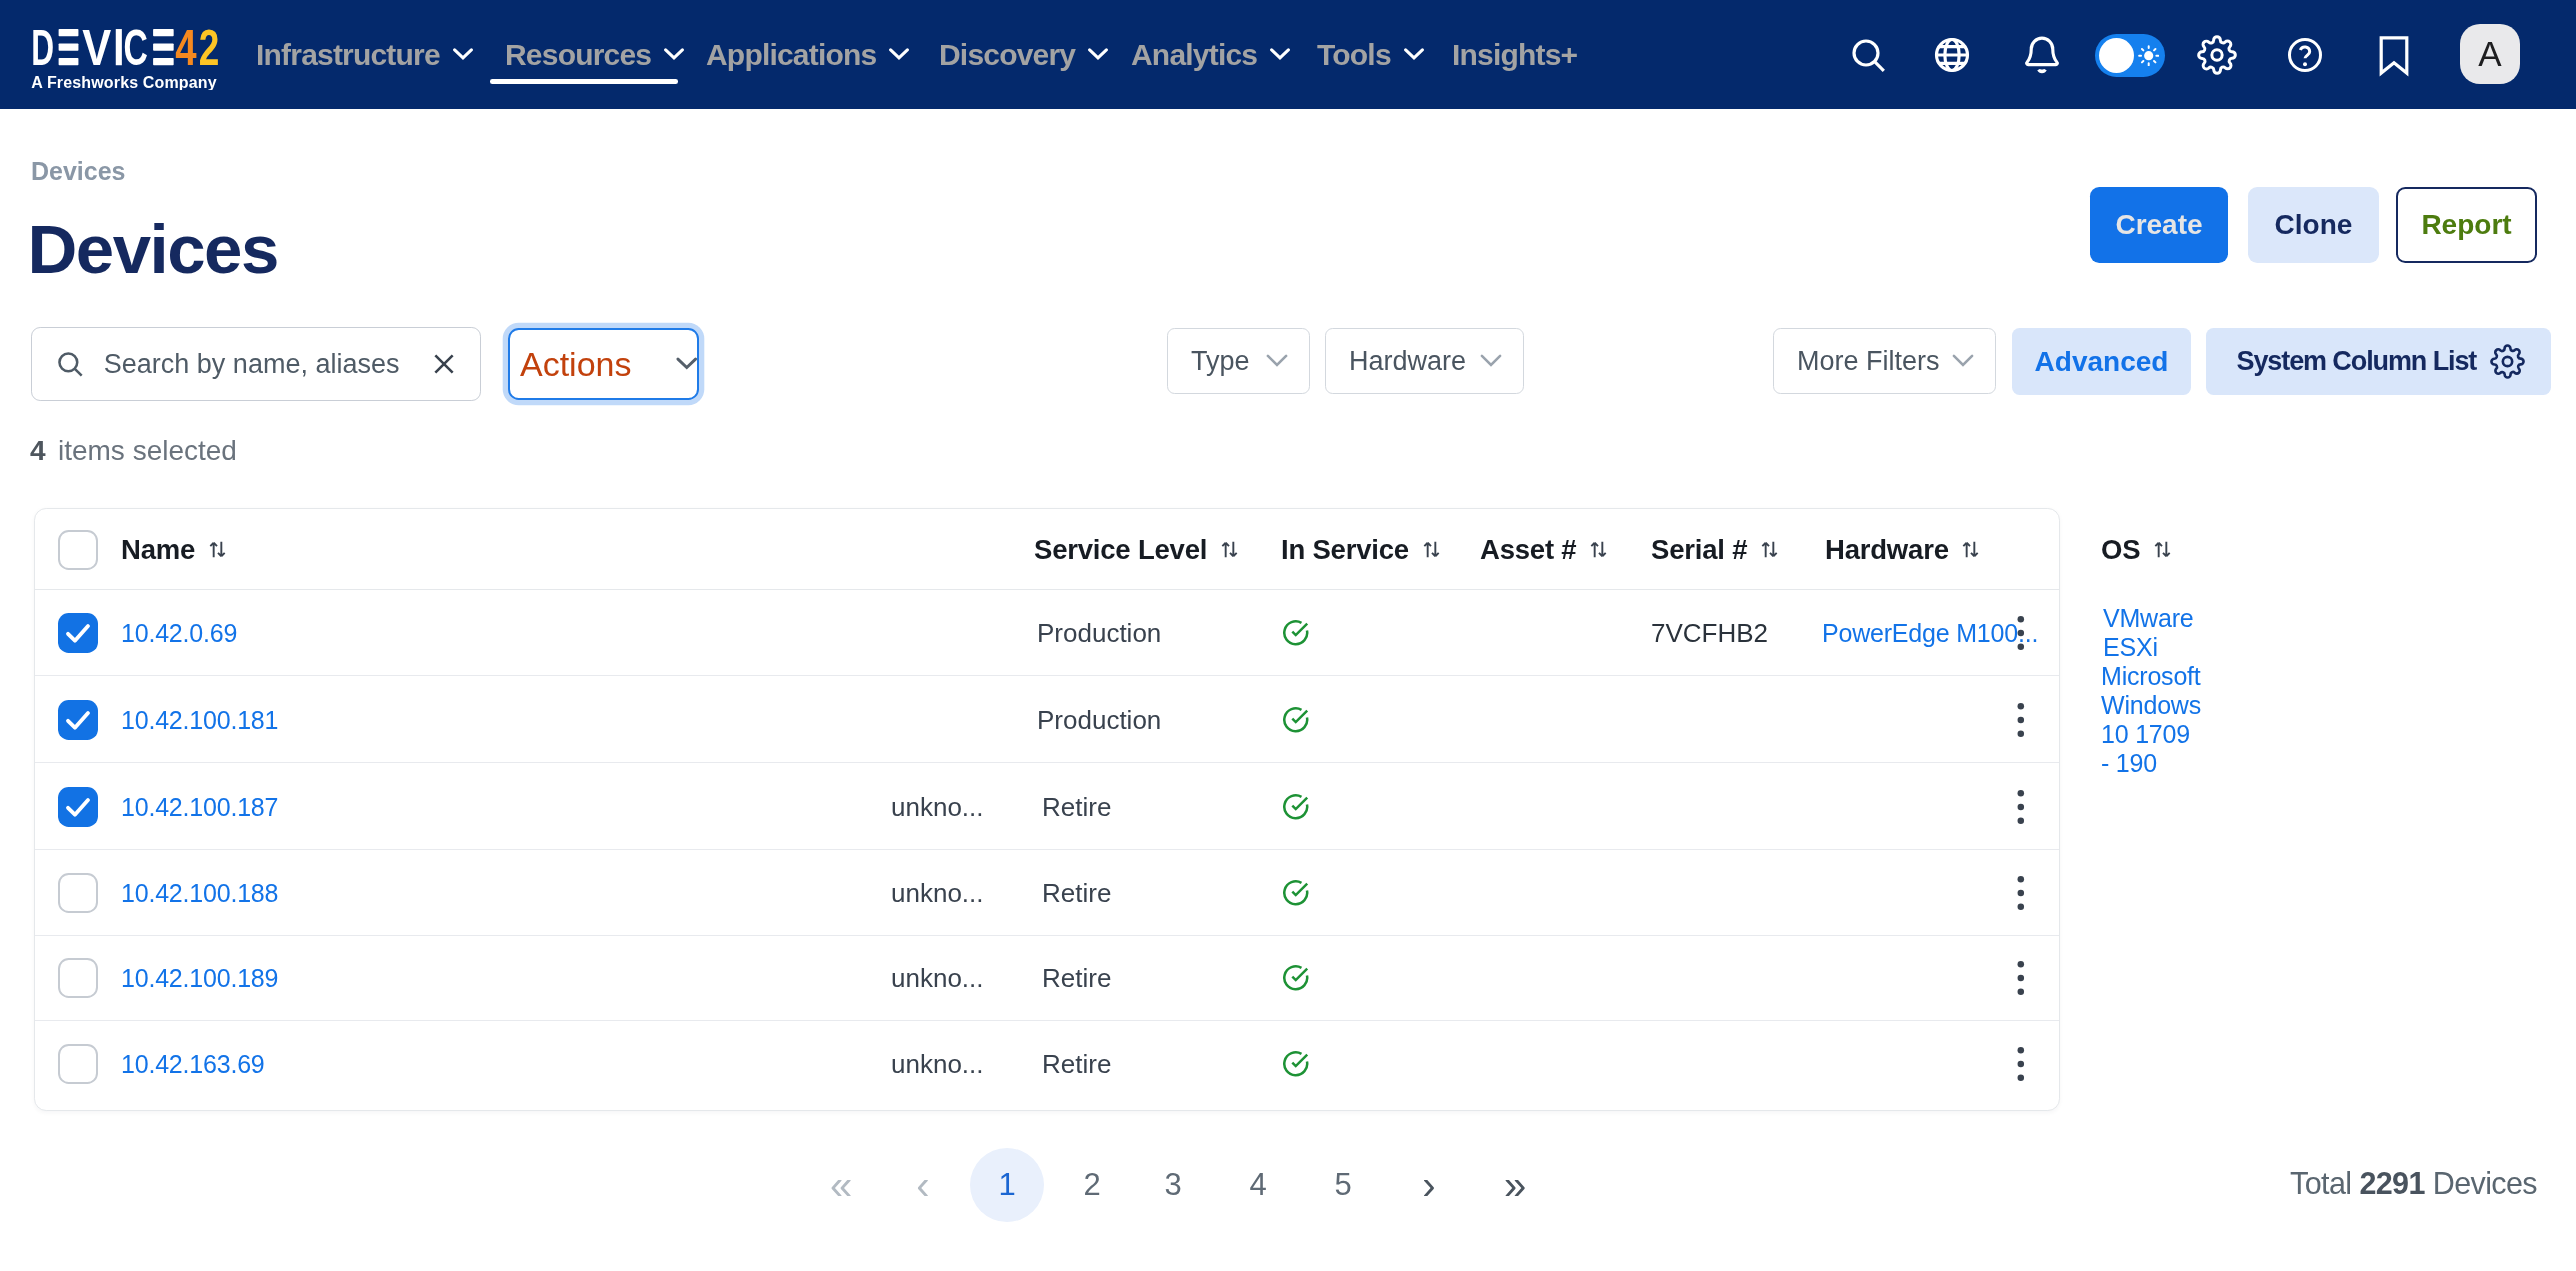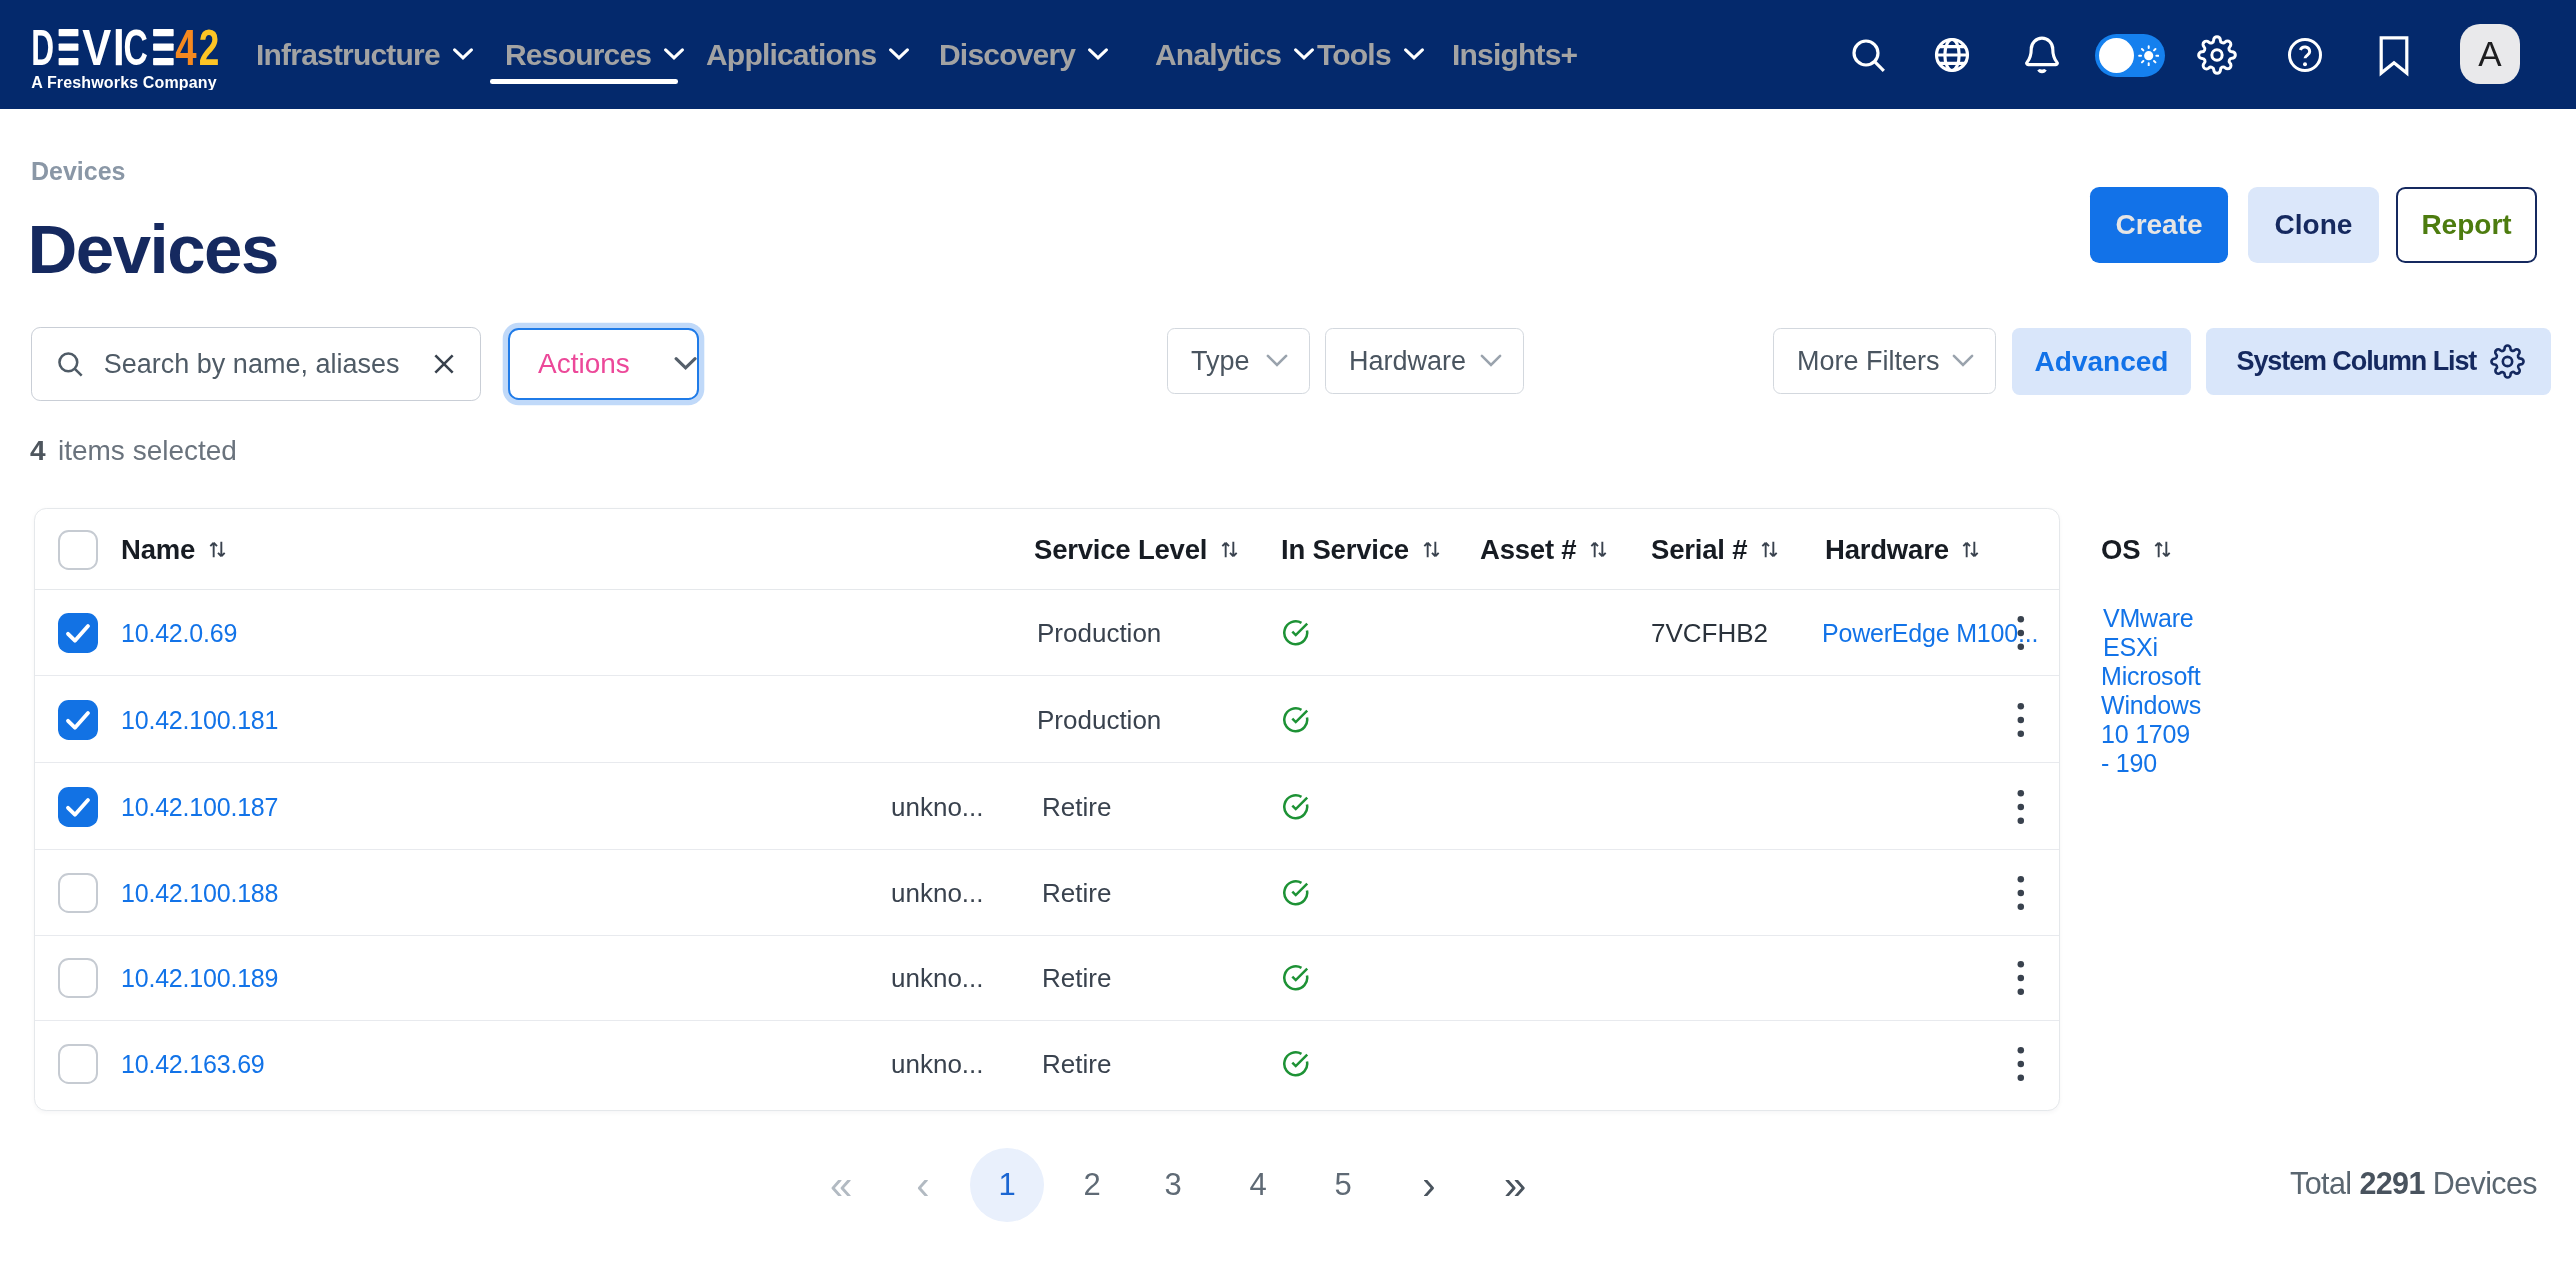--- a/index.html
+++ b/index.html
@@ -18,21 +18,21 @@
 h1.title { position:absolute; left:27.5px; top:210px; font-size:69px; font-weight:700; color:#15295f; letter-spacing:-1.5px; }
 .btn { position:absolute; top:187px; height:76px; border-radius:9.2px; display:flex; align-items:center; justify-content:center; font-size:28px; font-weight:700; }
 #btn-create { left:2090px; width:138px; background:#1272e8; color:#e5e5e5; }
 #btn-clone { left:2248px; width:131px; background:#dbe7fa; color:#15295f; }
 #btn-report { left:2396px; width:141px; background:#fff; color:#4d7c0f; border:2.3px solid #15295f; }
 
 
 #searchbox { position:absolute; left:31px; top:327px; width:450px; height:74px; border:1.5px solid #c9ced6; border-radius:9.2px; background:#fff; display:flex; align-items:center; }
 #searchbox .ph { color:#4f5b66; font-size:27px; margin-left:18.3px; flex:1; }
 #actionsbtn { position:absolute; left:508px; top:328px; width:191px; height:72px; background:#fff; border:2.3px solid #1f7be8; border-radius:10.7px; box-shadow:0 0 0 5.3px #c0d9f9; display:flex; align-items:center; }
-#actionsbtn .lbl { color:#ec4899; font-size:28px; margin-left:28px; }
+#actionsbtn .lbl { color:#c2410c; font-size:34px; margin-left:10px; }
 .filter { position:absolute; top:328px; height:66px; border:1.5px solid #d3d8de; border-radius:7.6px; background:#fff; display:flex; align-items:center; justify-content:space-between; color:#4a5560; font-size:27px; padding:0 21.4px 0 23px; }
 .chipbtn { position:absolute; top:328px; height:67px; border-radius:7.6px; background:#d9e6fa; display:flex; align-items:center; justify-content:center; font-size:28px; font-weight:700; }
 #f-type { left:1167px; width:143px; }
 #f-hw { left:1325px; width:199px; }
 #f-cust { left:1542px; width:215px; }
 #f-more { left:1773px; width:223px; }
 #adv { left:2012px; width:179px; color:#1272e8; }
 #scl { left:2206px; width:345px; color:#15295f; justify-content:space-between; padding:0 26px 0 30.5px; font-size:27px; letter-spacing:-1.1px; white-space:nowrap; }
 
 .selinfo { position:absolute; left:30px; top:435px; font-size:28px; color:#6a737d; }
@@ -97,21 +97,21 @@
   <div class="navitem" style="left:505px;">Resources <svg width="20" height="12.2" viewBox="0 0 26 16">
           <path d="M2 2.5 L13 13 L24 2.5" fill="none" stroke="#fff" stroke-width="4" stroke-linecap="round"></path>
         </svg></div>
   <div id="underline"></div>
   <div class="navitem" style="left:706px;">Applications <svg width="20" height="12.2" viewBox="0 0 26 16">
           <path d="M2 2.5 L13 13 L24 2.5" fill="none" stroke="#fff" stroke-width="4" stroke-linecap="round"></path>
         </svg></div>
   <div class="navitem" style="left:939px;">Discovery <svg width="20" height="12.2" viewBox="0 0 26 16">
           <path d="M2 2.5 L13 13 L24 2.5" fill="none" stroke="#fff" stroke-width="4" stroke-linecap="round"></path>
         </svg></div>
-  <div class="navitem" style="left:1131px;margin-left:24px;">Analytics <svg width="20" height="12.2" viewBox="0 0 26 16">
+  <div class="navitem" style="left:1131px;">Analytics <svg width="20" height="12.2" viewBox="0 0 26 16">
           <path d="M2 2.5 L13 13 L24 2.5" fill="none" stroke="#fff" stroke-width="4" stroke-linecap="round"></path>
         </svg></div>
   <div class="navitem" style="left:1317px;">Tools <svg width="20" height="12.2" viewBox="0 0 26 16">
           <path d="M2 2.5 L13 13 L24 2.5" fill="none" stroke="#fff" stroke-width="4" stroke-linecap="round"></path>
         </svg></div>
   <div class="navitem" style="left:1452px;">Insights+</div>
 
   <svg class="abs" style="left:1848px; top:35px;" width="40" height="40" viewBox="0 0 24 24" fill="none" stroke="#fff" stroke-width="1.9">
         <circle cx="10.8" cy="10.8" r="7.2"></circle>
         <path d="M16 16 L21.5 21.5"></path>

